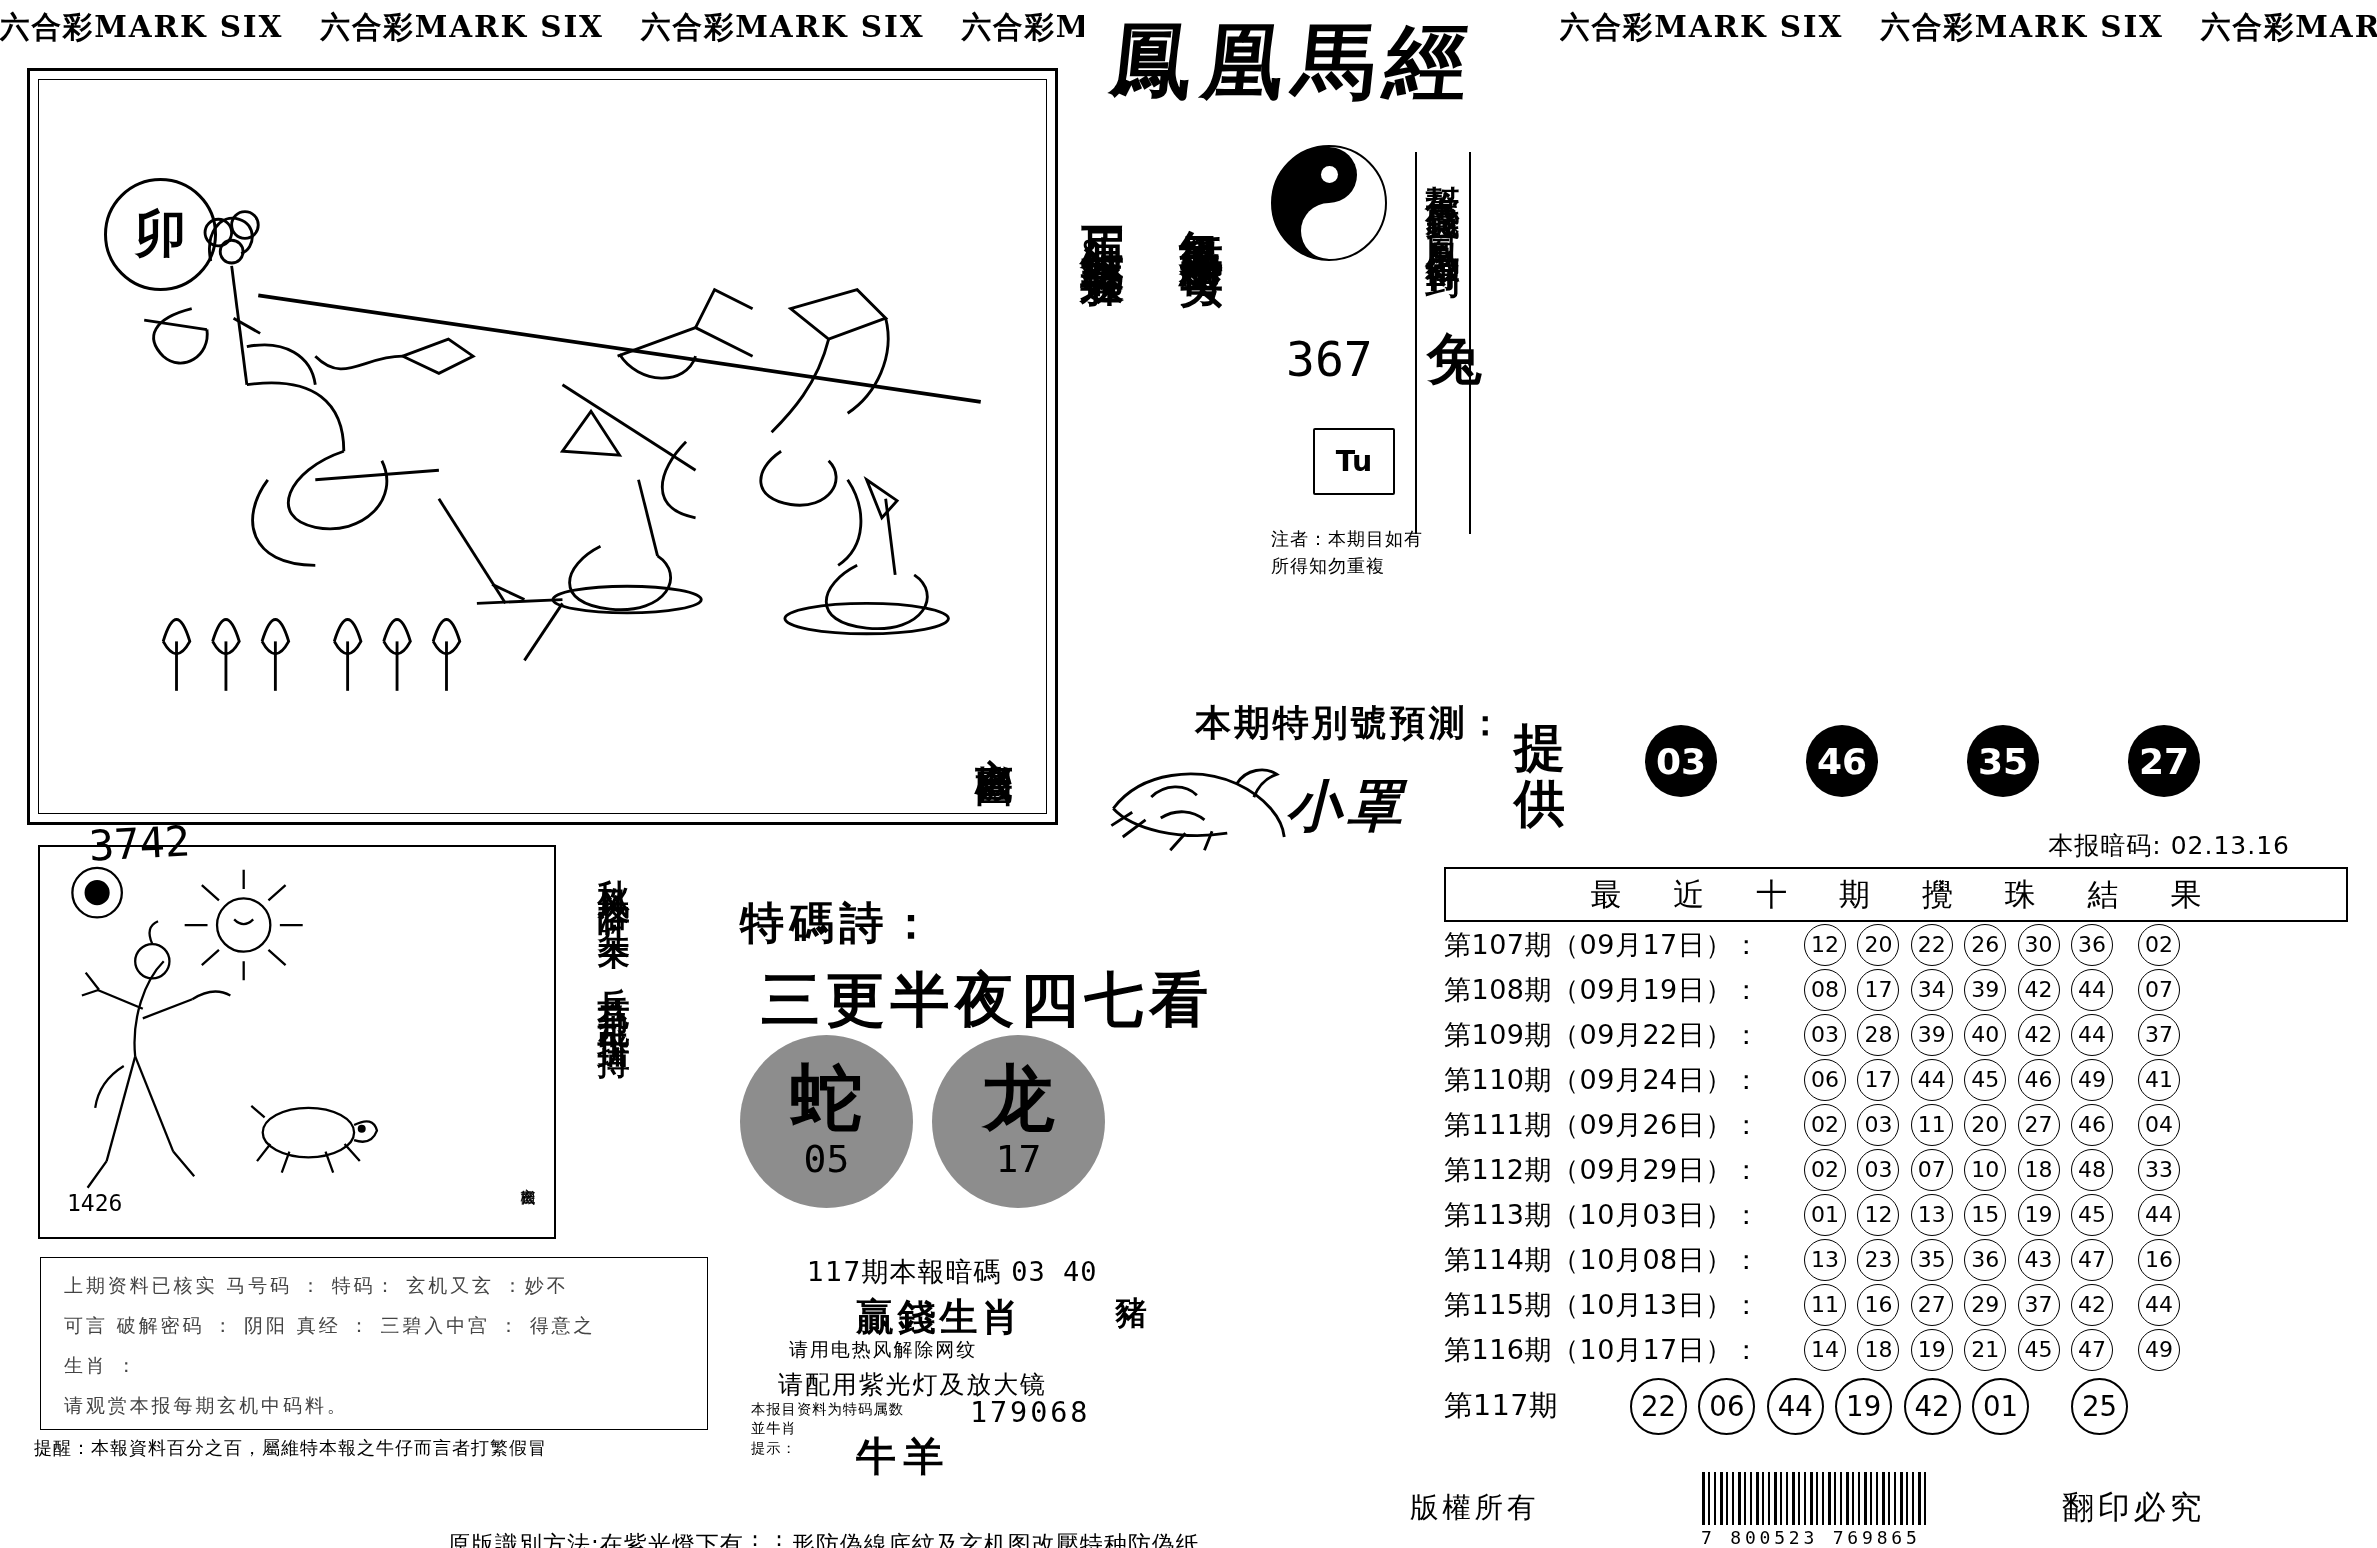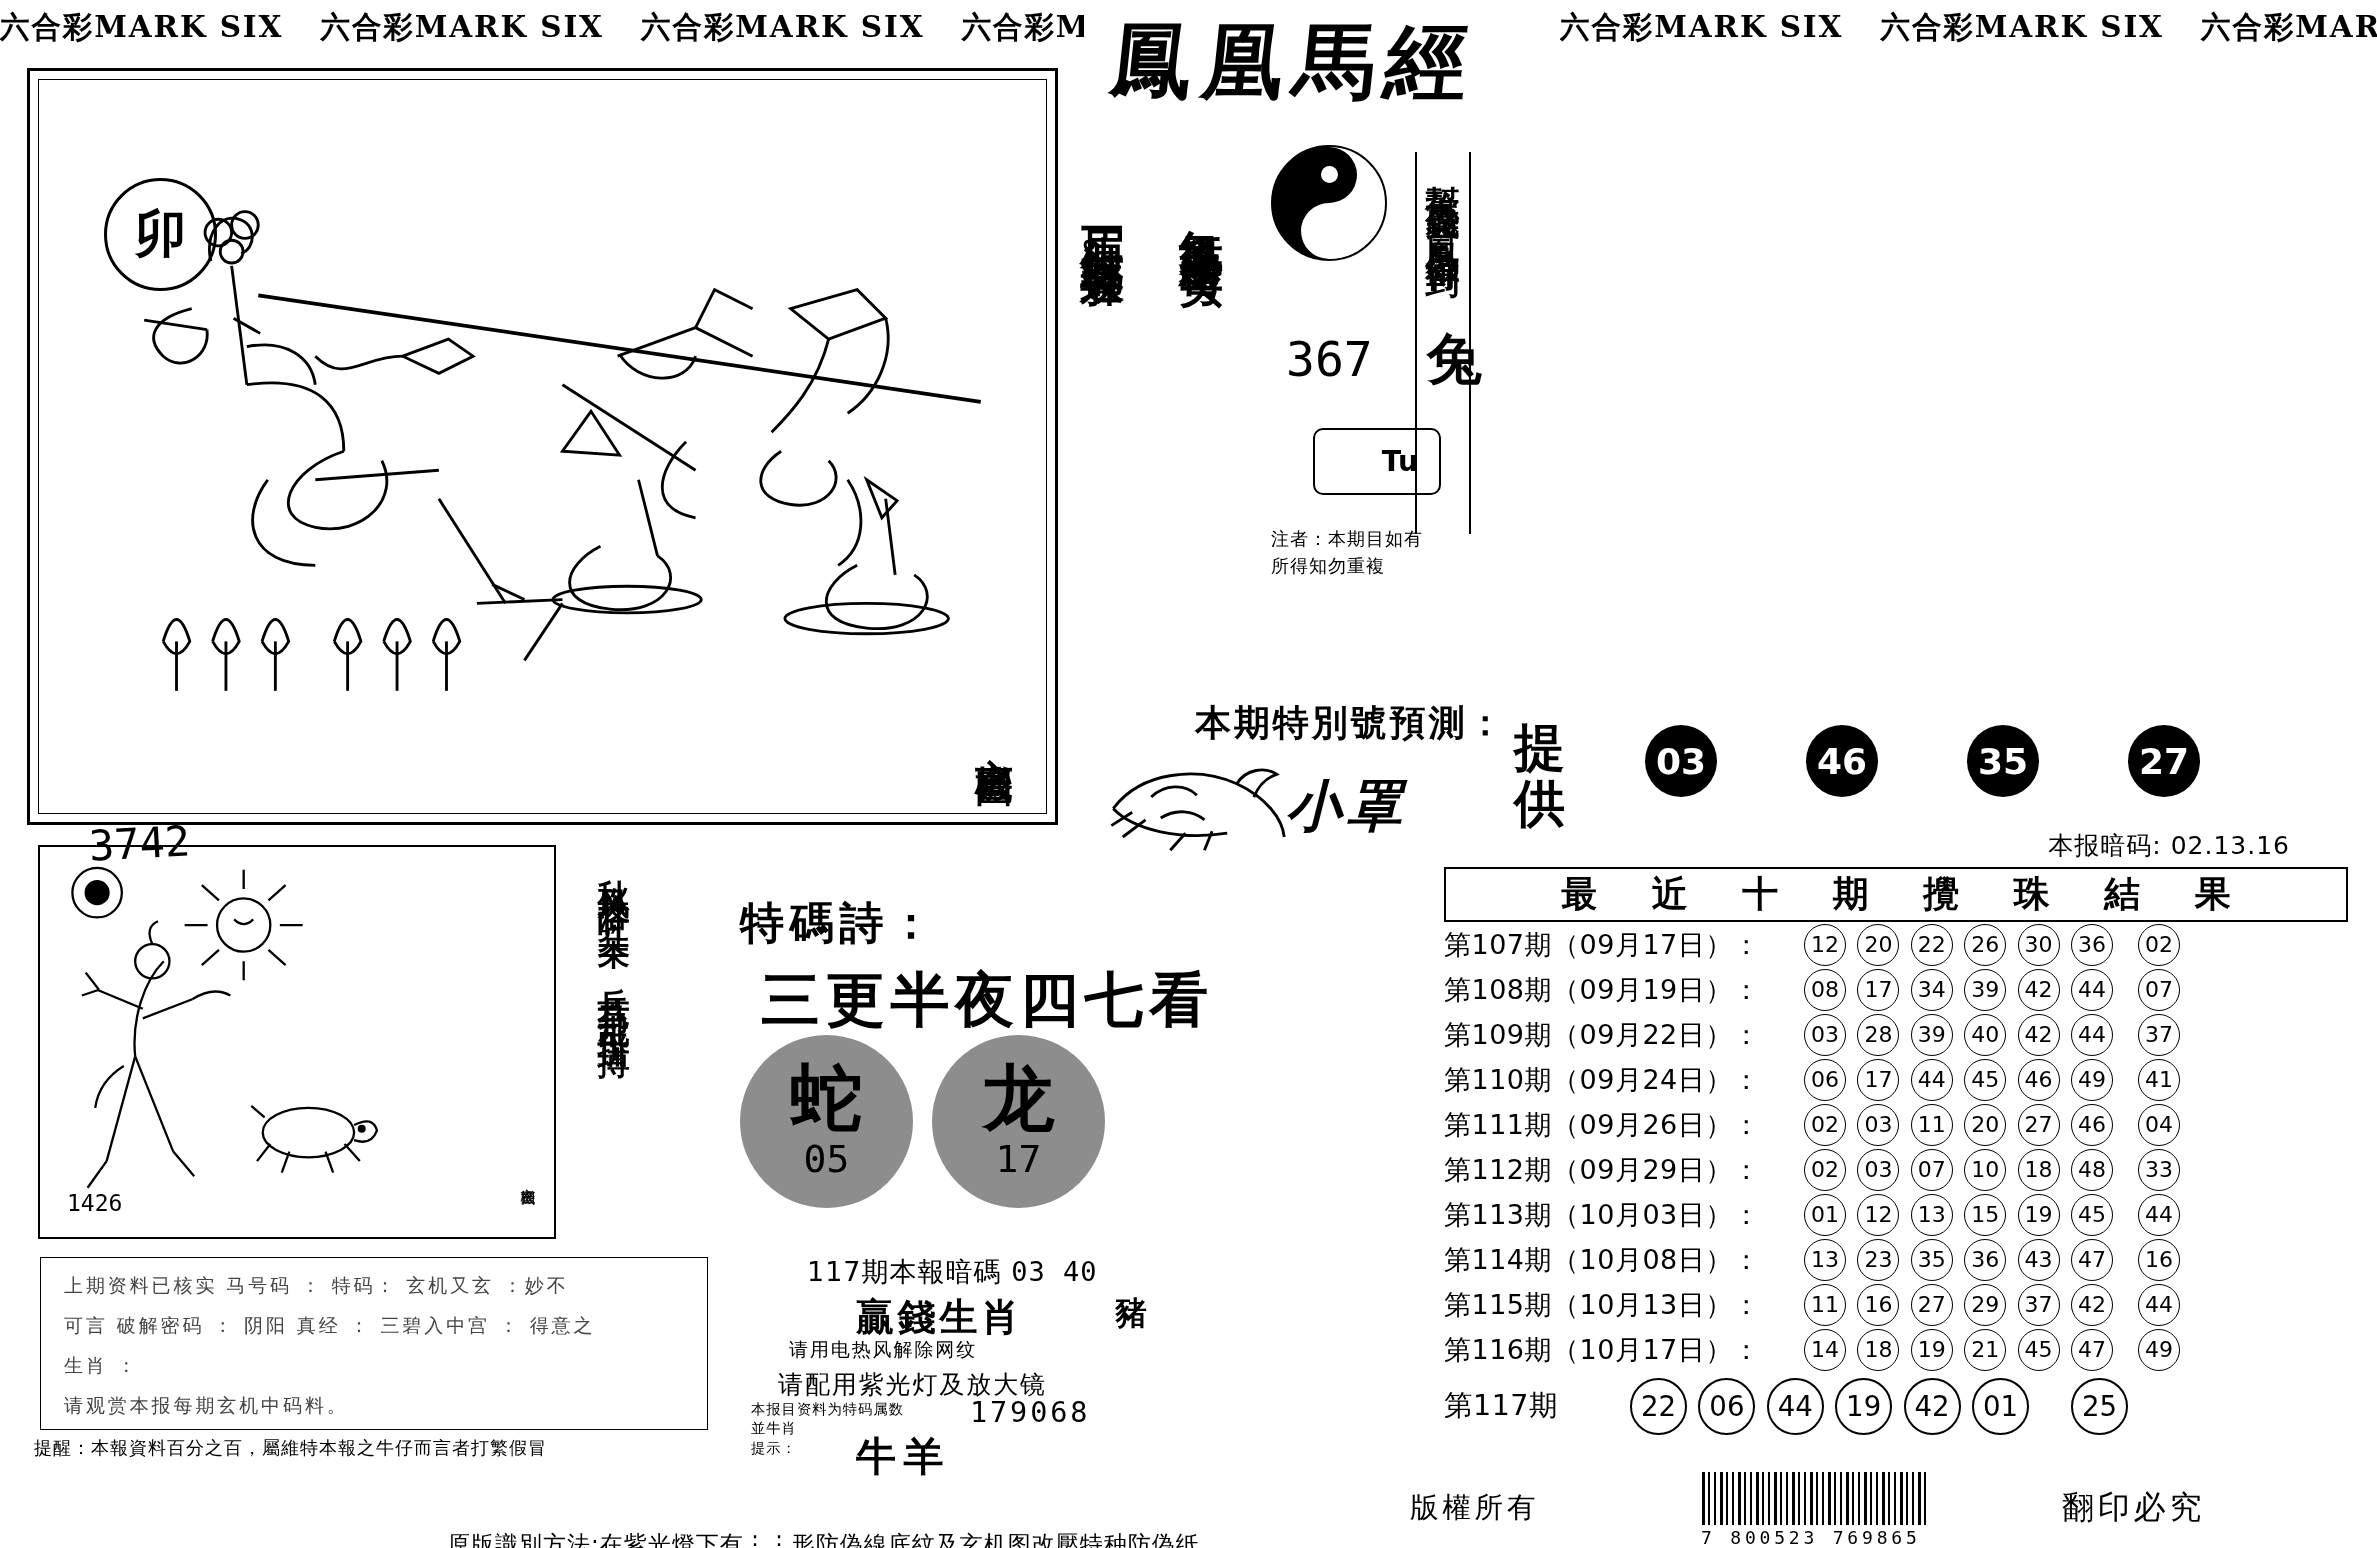--- a/index.html
+++ b/index.html
@@ -41,21 +41,21 @@
   .taiji{position:absolute;left:1271px;top:145px;width:112px;height:112px;border-radius:50%;background:linear-gradient(90deg,#000 50%,#fff 50%);border:2.9px solid #000;overflow:hidden;}
   .taiji:before,.taiji:after{content:"";position:absolute;left:28px;width:56px;height:56px;border-radius:50%;}
   .taiji:before{top:0;background:#000;}
   .taiji:after{top:56px;background:#fff;}
   .taiji i{position:absolute;width:17px;height:17px;border-radius:50%;left:48px;}
   .taiji i.a{top:19px;background:#fff;}
   .taiji i.b{top:76px;background:#000;}
 
   .num367{position:absolute;left:1286px;top:331px;font-size:48px;font-family:"DejaVu Sans Mono","Liberation Mono",monospace;}
   .zodiac-big{position:absolute;left:1427px;top:323px;font-size:55px;font-weight:bold;font-family:"DejaVu Serif","Liberation Serif",serif;}
-  .seal-small{position:absolute;left:1313px;top:428px;width:78px;height:63px;border:2.9px solid #000;border-radius:10px;display:flex;align-items:center;justify-content:center;font-size:28.5px;font-weight:bold;padding-left:46px;}
+  .seal-small{position:absolute;left:1313px;top:428px;width:78px;height:63px;border:2.9px solid #000;border-radius:2px;display:flex;align-items:center;justify-content:center;font-size:28.5px;font-weight:bold;}
   .note-small{position:absolute;left:1271px;top:525px;font-size:18px;line-height:1.5;letter-spacing:1px;}
 
   .predict-label{position:absolute;left:1195px;top:699px;font-size:36px;font-weight:bold;letter-spacing:2.9px;font-family:"DejaVu Serif","Liberation Serif",serif;}
   .xiaodan{position:absolute;left:1286px;top:770px;font-size:55px;font-weight:bold;letter-spacing:5.7px;font-family:"DejaVu Serif","Liberation Serif",serif;font-style:italic;}
 
   .tema-title{position:absolute;left:740px;top:894px;font-size:44px;font-weight:bold;letter-spacing:5.7px;font-family:"DejaVu Serif","Liberation Serif",serif;}
   .tema-line{position:absolute;left:761px;top:961px;font-size:59px;font-weight:bold;letter-spacing:5.7px;font-family:"DejaVu Serif","Liberation Serif",serif;}
 
   .ball-big{position:absolute;width:173px;height:173px;border-radius:50%;background:#8d8d8d;display:flex;flex-direction:column;align-items:center;justify-content:center;color:#000;}
   .ball-big .zi{font-size:72px;font-weight:bold;font-family:"DejaVu Serif","Liberation Serif",serif;line-height:1;}
@@ -83,21 +83,21 @@
   .mh-pub{position:absolute;left:285px;bottom:17px;font-size:25px;background:#fff;padding:1.9px 7.6px;letter-spacing:1.9px;}
   .helpwin{position:absolute;left:1415px;top:152px;height:371px;font-size:34px;font-weight:bold;writing-mode:vertical-rl;letter-spacing:7.6px;line-height:1.3;border-left:2.9px solid #000;border-right:2.9px solid #000;padding:5.7px 3.8px;font-family:"DejaVu Serif","Liberation Serif",serif;}
 
   .tigong{position:absolute;left:1514px;top:719px;font-size:51px;font-weight:bold;letter-spacing:3.8px;line-height:1.1;font-family:"DejaVu Serif","Liberation Serif",serif;}
   .pred-balls{position:absolute;left:1645px;top:725px;display:flex;gap:89px;}
   .pball{width:72px;height:72px;border-radius:50%;background:#000;color:#fff;display:flex;align-items:center;justify-content:center;font-size:36px;font-weight:bold;font-family:"DejaVu Sans","Liberation Sans",sans-serif;}
   .bencode{position:absolute;right:88px;top:829px;font-size:25px;letter-spacing:1px;}
 
   
   .res-wrap{position:absolute;left:1444px;top:867px;width:904px;}
-  .res-head{height:51px;border:2.9px solid #000;display:flex;align-items:center;justify-content:center;font-size:36px;font-weight:bold;letter-spacing:21px;padding-left:21px;font-family:"DejaVu Serif","Liberation Serif",serif;}
+  .res-head{height:51px;border:2.9px solid #000;display:flex;align-items:center;justify-content:center;font-size:31px;font-weight:normal;letter-spacing:21px;padding-left:21px;font-family:"DejaVu Serif","Liberation Serif",serif;}
   .res-row{display:flex;align-items:center;height:45px;}
   .res-label{width:360px;font-size:27px;letter-spacing:0.5px;white-space:nowrap;}
   .res-nums{display:flex;gap:11.4px;}
   .nb{width:40px;height:40px;border:1.9px solid #000;border-radius:50%;display:flex;align-items:center;justify-content:center;font-size:22px;font-family:"DejaVu Sans","Liberation Sans",sans-serif;}
   .res-special{margin-left:25px;}
   .cur-row{display:flex;align-items:center;height:57px;margin-top:5.7px;}
   .cur-row .res-label{width:186px;font-size:28.5px;}
   .cur-row .nb{width:53px;height:53px;font-size:27.6px;border-width:2.9px;}
   .cur-gap{width:42px;}
 

